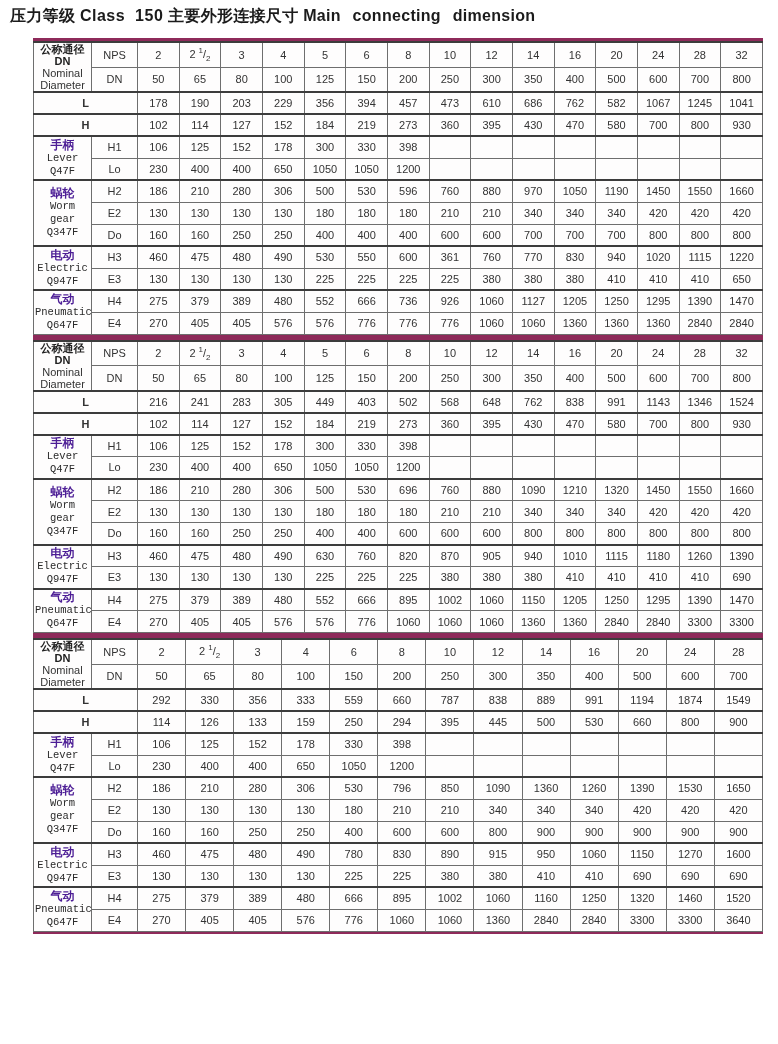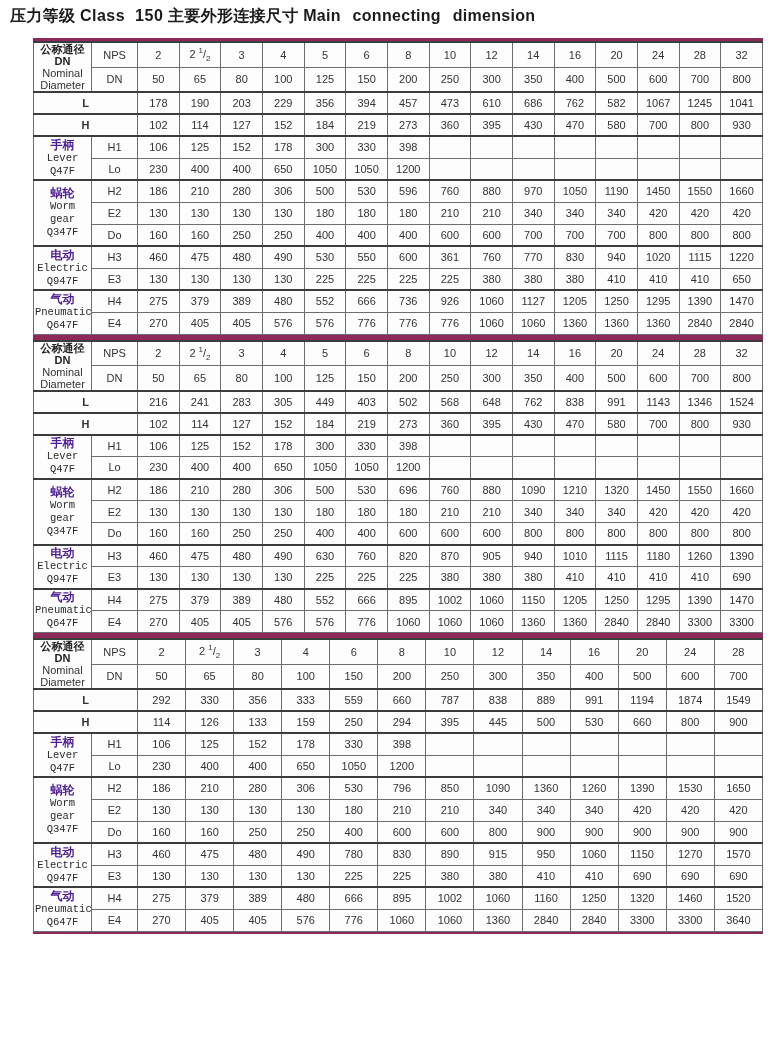--- a/index.html
+++ b/index.html
@@ -833,21 +833,21 @@
               <td>480</td>
               <td>490</td>
               <td>780</td>
               <td>830</td>
               <td>890</td>
               <td>915</td>
               <td>950</td>
               <td>1060</td>
               <td>1150</td>
               <td>1270</td>
-              <td>1570</td>
+              <td>1600</td>
             </tr>
             <tr>
               <td class="code">E3</td>
               <td>130</td>
               <td>130</td>
               <td>130</td>
               <td>130</td>
               <td>225</td>
               <td>225</td>
               <td>380</td>

